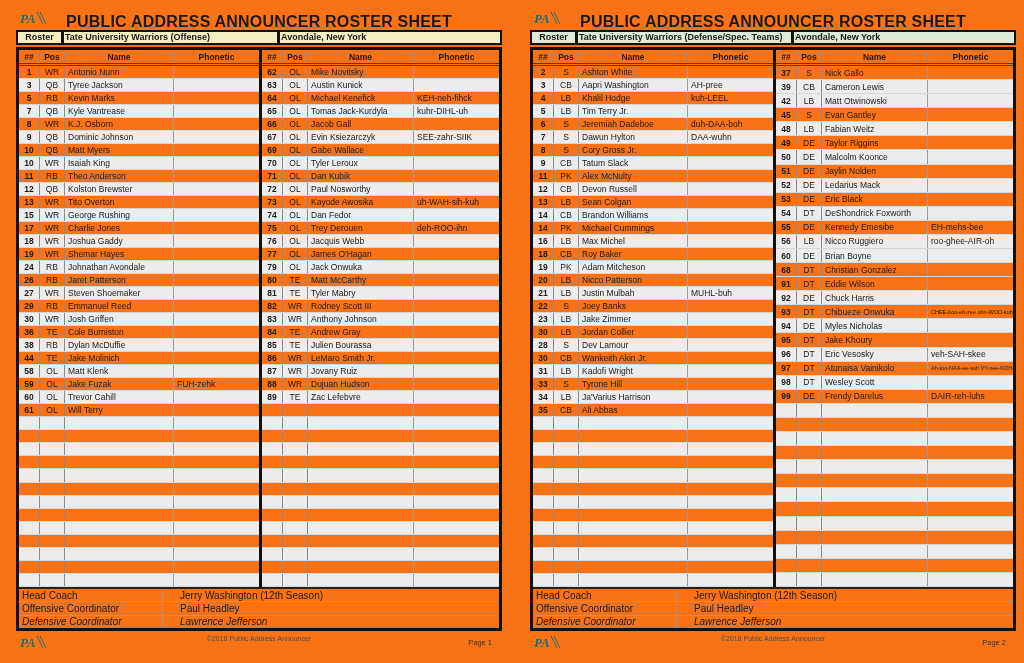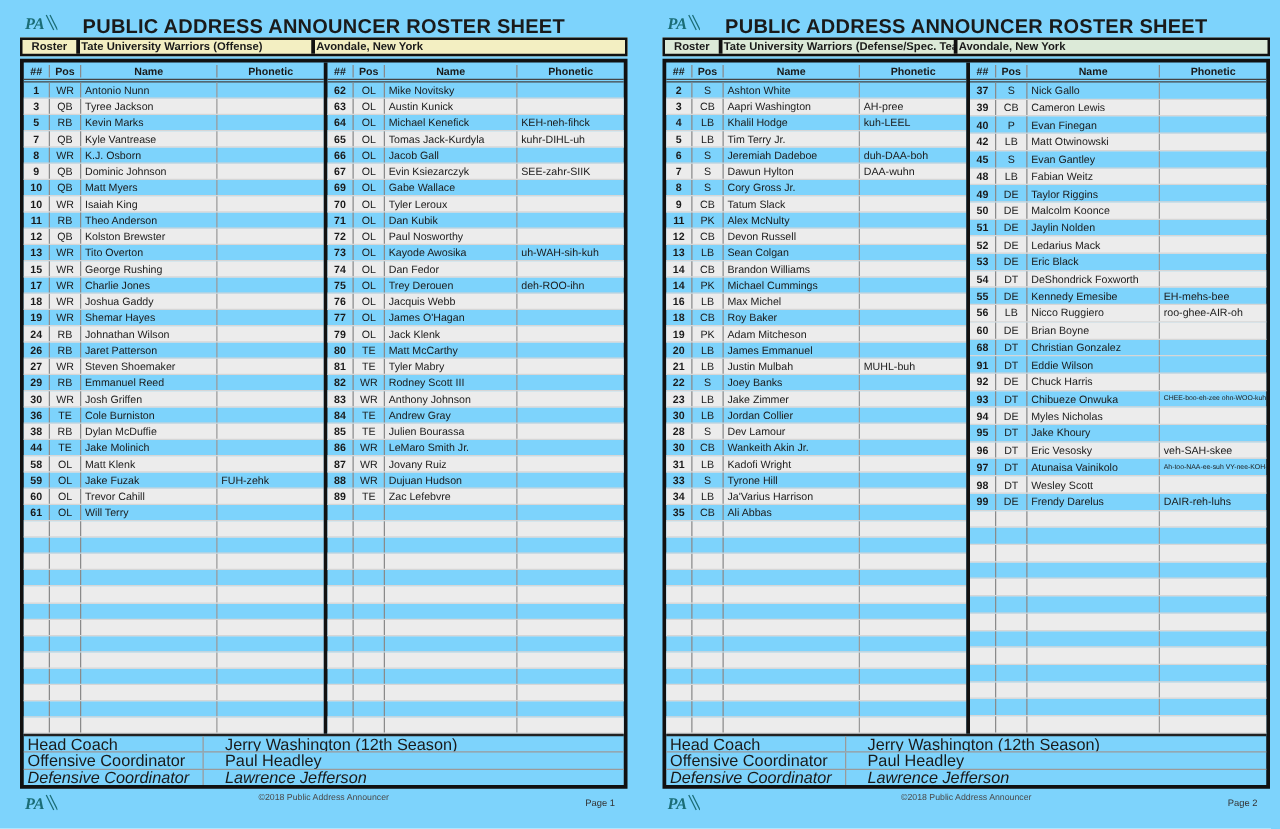--- a/index.html
+++ b/index.html
@@ -1,33 +1,33 @@
 <!DOCTYPE html>
 <html><head>
 <meta charset="utf-8">
 <style>
   html,body{margin:0;padding:0;background:#fff;}
-  #screen{position:relative;width:1024px;height:663px;background:#7dd3fc;overflow:hidden;
+  #screen{position:relative;width:1024px;height:663px;background:#f97316;overflow:hidden;
           font-family:"Liberation Sans", sans-serif;color:#1a1a1a;}
   .page{position:absolute;top:0;width:490px;height:663px;}
   .page.p1{left:14px;}
   .page.p2{left:528px;}
 
   .logo{position:absolute;top:9px;left:6px;width:26px;height:18px;}
   .logo-footer{position:absolute;bottom:8px;left:6px;width:26px;height:18px;}
 
   .title{position:absolute;top:13px;left:0;right:0;text-align:center;
          font-size:16px;font-weight:bold;letter-spacing:.2px;}
 
   .roster-bar{position:absolute;top:30px;left:2px;right:2px;height:15px;
               border:2px solid #111;display:flex;box-sizing:border-box;}
   .rb-cell{font-size:9px;font-weight:bold;line-height:11px;padding:0 1px;
            white-space:nowrap;overflow:hidden;box-sizing:border-box;}
   .rb-label{width:46px;text-align:center;border-right:3px solid #111;}
-  .rb-team{width:188px;border-right:3px solid #111;}
+  .rb-team{width:216px;border-right:3px solid #111;}
   .rb-loc{flex:1;}
 
   .table-box{position:absolute;top:47px;left:2px;right:2px;bottom:32px;
              border:3px solid #111;display:flex;flex-direction:column;box-sizing:border-box;}
   .cols{flex:1;display:flex;min-height:0;}
   .half{width:50%;display:flex;flex-direction:column;box-sizing:border-box;min-width:0;}
   .half.second{border-left:3px solid #111;}
   .grid{display:grid;grid-template-columns:21px 25px 1fr 85px;}
   .hrow{height:13px;font-size:8.5px;font-weight:bold;border-bottom:3px double #444;
         align-items:center;flex:none;}
@@ -37,21 +37,21 @@
   .row{flex:1;font-size:8.5px;border-bottom:1px solid #d6d6d6;align-items:center;min-height:0;}
   .row.alt{background:#ececec;}
   .c{overflow:hidden;white-space:nowrap;height:100%;display:flex;align-items:center;box-sizing:border-box;}
   .c-num{font-weight:bold;justify-content:center;border-right:1px solid #8a8a8a;}
   .c-pos{justify-content:center;border-right:1px solid #8a8a8a;}
   .c-name{padding-left:3px;border-right:1px solid #9a9a9a;}
   .c-pho{padding-left:3px;}
   .c-pho.small{font-size:5.5px;}
 
   .coach-box{flex:none;border-top:2px solid #222;}
-  .coach-row{display:grid;grid-template-columns:143px 1fr;height:12.4px;font-size:13px;
+  .coach-row{display:grid;grid-template-columns:143px 1fr;height:12.4px;font-size:10px;
              border-bottom:1px solid #9a9a9a;align-items:center;}
   .coach-row:last-child{border-bottom:none;font-style:italic;}
   .coach-label{padding-left:3px;overflow:hidden;white-space:nowrap;}
   .coach-value{padding-left:17px;border-left:1px solid #9a9a9a;overflow:hidden;white-space:nowrap;height:100%;display:flex;align-items:center;box-sizing:border-box;}
 
   .footer{position:absolute;bottom:4px;left:0;right:0;height:24px;}
   .f-center{position:absolute;left:0;right:0;top:0;text-align:center;}
   .f-copy{font-size:7px;color:#4a4a4a;}
   .f-page{position:absolute;right:12px;top:3px;font-size:7.5px;color:#333;}
 </style>
@@ -168,21 +168,21 @@
                 </div>
                 <div class="row grid">
                   <div class="c c-num">19</div>
                   <div class="c c-pos">WR</div>
                   <div class="c c-name">Shemar Hayes</div>
                   <div class="c c-pho"></div>
                 </div>
                 <div class="row grid alt">
                   <div class="c c-num">24</div>
                   <div class="c c-pos">RB</div>
-                  <div class="c c-name">Johnathan Wilson</div>
+                  <div class="c c-name">Johnathan Avondale</div>
                   <div class="c c-pho"></div>
                 </div>
                 <div class="row grid">
                   <div class="c c-num">26</div>
                   <div class="c c-pos">RB</div>
                   <div class="c c-name">Jaret Patterson</div>
                   <div class="c c-pho"></div>
                 </div>
                 <div class="row grid alt">
                   <div class="c c-num">27</div>
@@ -418,21 +418,21 @@
                 </div>
                 <div class="row grid">
                   <div class="c c-num">77</div>
                   <div class="c c-pos">OL</div>
                   <div class="c c-name">James O'Hagan</div>
                   <div class="c c-pho"></div>
                 </div>
                 <div class="row grid alt">
                   <div class="c c-num">79</div>
                   <div class="c c-pos">OL</div>
-                  <div class="c c-name">Jack Klenk</div>
+                  <div class="c c-name">Jack Onwuka</div>
                   <div class="c c-pho"></div>
                 </div>
                 <div class="row grid">
                   <div class="c c-num">80</div>
                   <div class="c c-pos">TE</div>
                   <div class="c c-name">Matt McCarthy</div>
                   <div class="c c-pho"></div>
                 </div>
                 <div class="row grid alt">
                   <div class="c c-num">81</div>
@@ -714,21 +714,21 @@
                 </div>
                 <div class="row grid alt">
                   <div class="c c-num">19</div>
                   <div class="c c-pos">PK</div>
                   <div class="c c-name">Adam Mitcheson</div>
                   <div class="c c-pho"></div>
                 </div>
                 <div class="row grid">
                   <div class="c c-num">20</div>
                   <div class="c c-pos">LB</div>
-                  <div class="c c-name">James Emmanuel</div>
+                  <div class="c c-name">Nicco Patterson</div>
                   <div class="c c-pho"></div>
                 </div>
                 <div class="row grid alt">
                   <div class="c c-num">21</div>
                   <div class="c c-pos">LB</div>
                   <div class="c c-name">Justin Mulbah</div>
                   <div class="c c-pho">MUHL-buh</div>
                 </div>
                 <div class="row grid">
                   <div class="c c-num">22</div>
@@ -875,26 +875,20 @@
                 <div class="row grid">
                   <div class="c c-num">37</div>
                   <div class="c c-pos">S</div>
                   <div class="c c-name">Nick Gallo</div>
                   <div class="c c-pho"></div>
                 </div>
                 <div class="row grid alt">
                   <div class="c c-num">39</div>
                   <div class="c c-pos">CB</div>
                   <div class="c c-name">Cameron Lewis</div>
-                  <div class="c c-pho"></div>
-                </div>
-                <div class="row grid">
-                  <div class="c c-num">40</div>
-                  <div class="c c-pos">P</div>
-                  <div class="c c-name">Evan Finegan</div>
                   <div class="c c-pho"></div>
                 </div>
                 <div class="row grid alt">
                   <div class="c c-num">42</div>
                   <div class="c c-pos">LB</div>
                   <div class="c c-name">Matt Otwinowski</div>
                   <div class="c c-pho"></div>
                 </div>
                 <div class="row grid">
                   <div class="c c-num">45</div>

